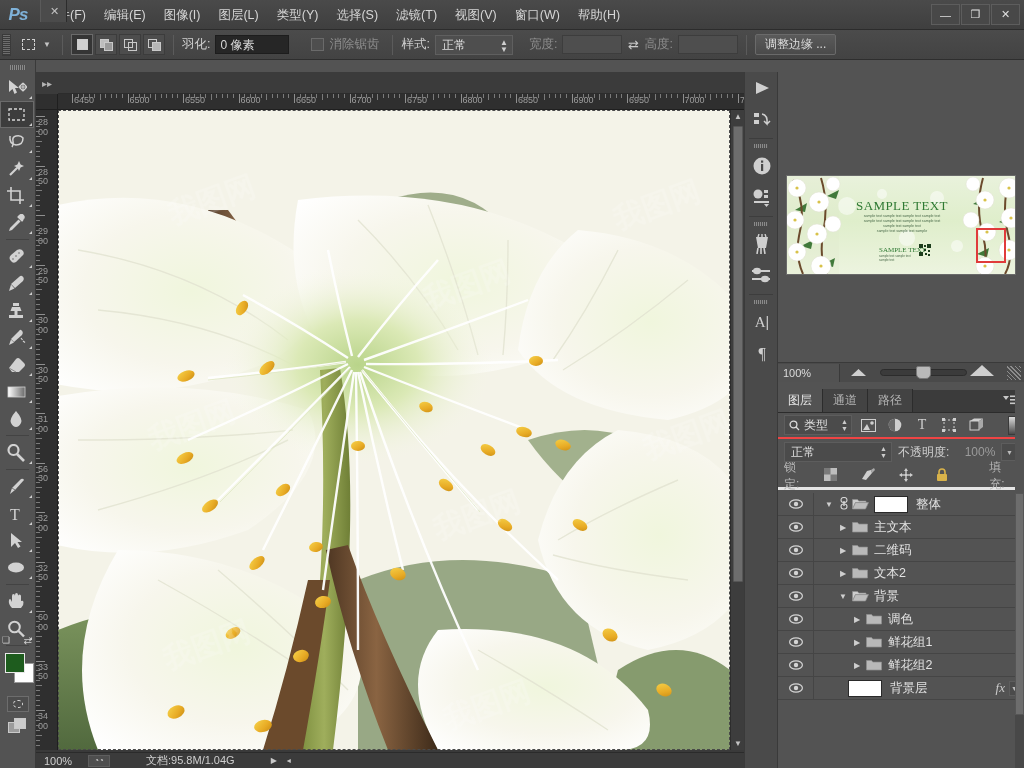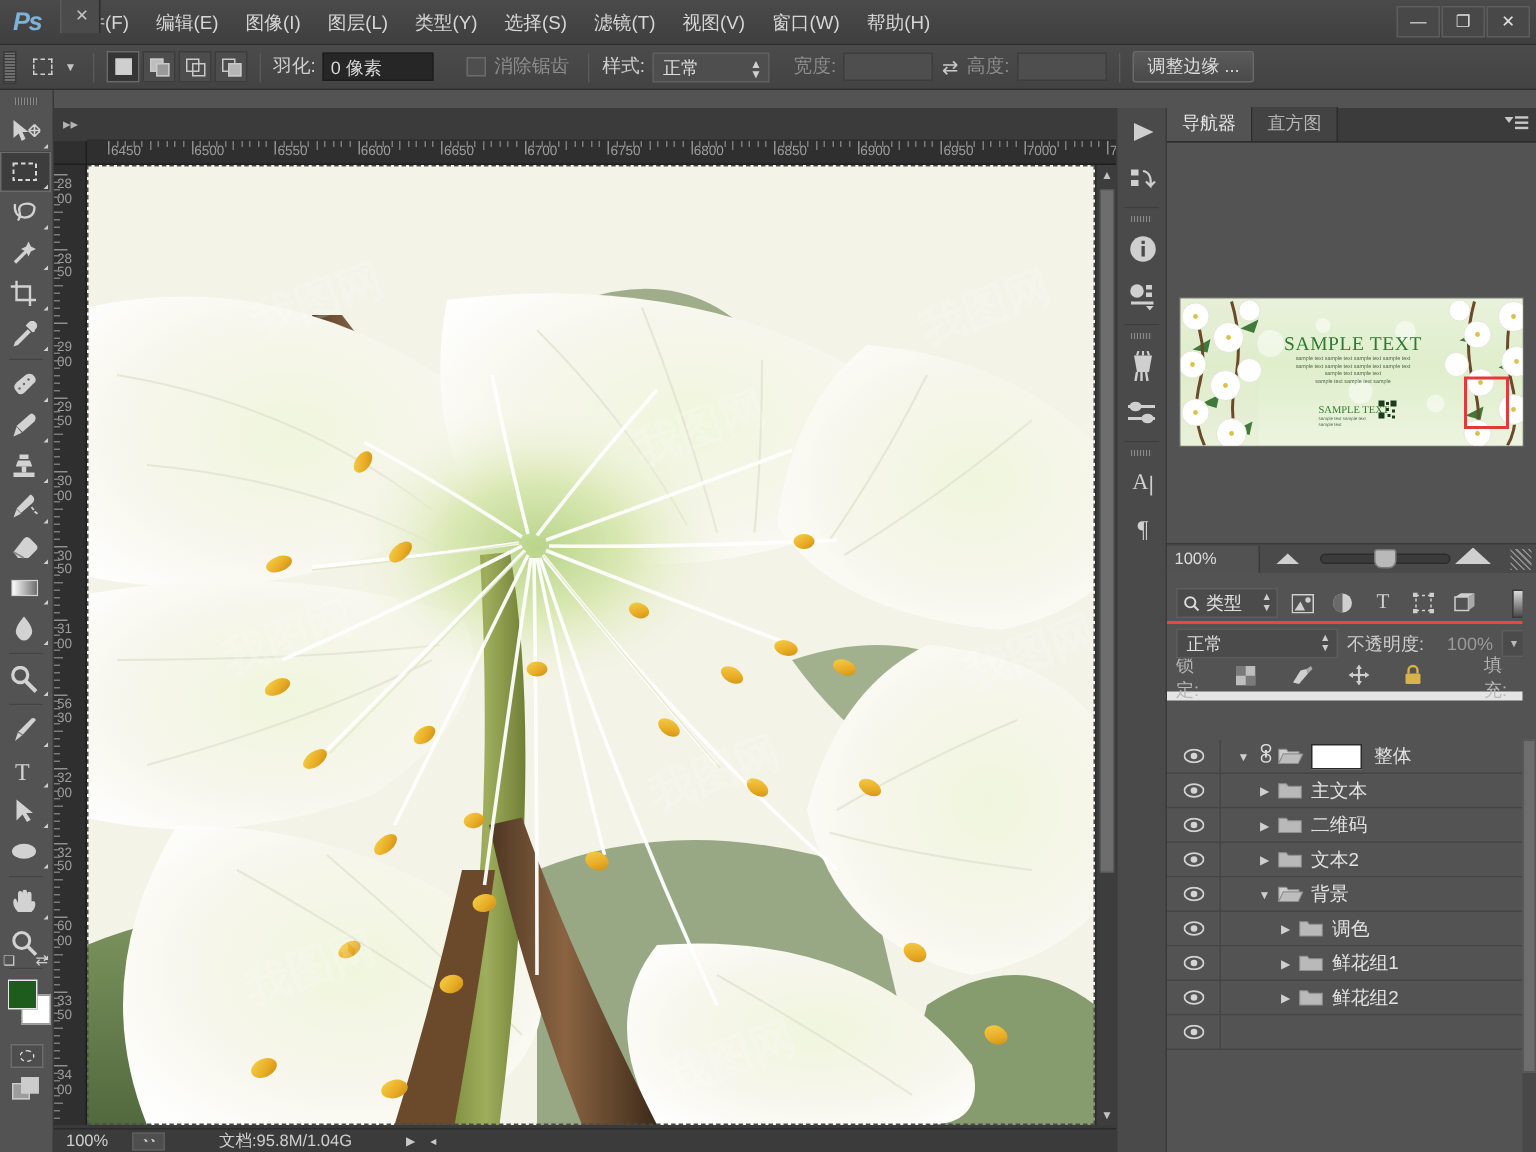--- a/index.html
+++ b/index.html
@@ -248,21 +248,21 @@
   .blend-row { height:26px; display:flex; align-items:center; padding:0 6px; gap:6px; }
   .blend-sel {
     background:#4b4b4b; border:1px solid #5d5d5d; height:20px; width:108px; color:#dedede;
     font-size:12px; padding:0 14px 0 6px; line-height:19px; position:relative;
   }
   .opacity-label { color:#cfcfcf; font-size:12px; }
   .opacity-val { color:#9b9b9b; font-size:12px; width:40px; text-align:right; }
   .tiny-drop { width:16px; height:18px; background:#4b4b4b; border:1px solid #5d5d5d;
      display:flex; align-items:center; justify-content:center; font-size:7px; color:#bbb; }
   .lock-row { height:25px; display:flex; align-items:center; padding:0 6px; gap:23px;
-              border-bottom:6px solid #e5e5e5; }
+              border-bottom:3px solid #e5e5e5; }
   .lock-label { color:#b7b7b7; font-size:12px; margin-right:2px; }
 
   .layer-list { position:absolute; left:0; top:103px; width:246px; height:322px; overflow:hidden; }
   .layer-row {
     display:flex; align-items:center; height:23px; border-bottom:1px solid #454545;
     background:#535353;
   }
   .eye-cell { width:36px; display:flex; align-items:center; justify-content:center;
               border-right:1px solid #454545; height:23px; }
   .arrow-cell { width:18px; text-align:center; font-size:8px; color:#cfcfcf; }
@@ -1053,32 +1053,20 @@
         <span style="color:#cfcfcf;font-size:14px;">|</span>
     </div>
     <div class="dockicon">
       <span style="font-size:16px;color:#cfcfcf;font-family:'Liberation Serif',serif;">¶</span>
     </div>
   </div>
 
   <div class="rightpanels">
 
     <div class="nav-panel">
-      <div class="panel-tabbar">
-        <div class="ptab active">导航器</div>
-        <div class="ptab">直方图</div>
-        <div class="panel-menu">
-          <svg width="16" height="11">
-              <polygon points="0,1 6,1 3,5" fill="#c8c8c8"></polygon>
-            <rect x="7" y="0.5" width="9" height="1.6" fill="#c8c8c8"></rect>
-            <rect x="7" y="4" width="9" height="1.6" fill="#c8c8c8"></rect>
-            <rect x="7" y="7.5" width="9" height="1.6" fill="#c8c8c8"></rect>
-            </svg>
-        </div>
-      </div>
       <div class="nav-body">
         <div class="nav-thumb">
           <svg width="230" height="100" viewBox="0 0 230 100">
             <defs>
               <linearGradient id="cardbg" x1="0" y1="0" x2="0" y2="1">
                 <stop offset="0%" stop-color="#e9f2dc"></stop>
                   <stop offset="45%" stop-color="#dfeecb"></stop>
                 <stop offset="100%" stop-color="#edf4e0"></stop>
               </linearGradient>
             </defs>
@@ -1196,20 +1184,33 @@
                 <polygon points="13,0 25,11 1,11" fill="#cfcfcf"></polygon>
               </svg>
           </span>
         </div>
         <div style="width:14px;height:14px;margin-right:3px;background:
           repeating-linear-gradient(45deg,#8d8d8d 0 1px,transparent 1px 3px);"></div>
       </div>
     </div>
 
     <div class="layers-panel">
+      <div class="panel-tabbar">
+        <div class="ptab active">图层</div>
+        <div class="ptab">通道</div>
+        <div class="ptab">路径</div>
+        <div class="panel-menu">
+          <svg width="16" height="11">
+              <polygon points="0,1 6,1 3,5" fill="#c8c8c8"></polygon>
+            <rect x="7" y="0.5" width="9" height="1.6" fill="#c8c8c8"></rect>
+            <rect x="7" y="4" width="9" height="1.6" fill="#c8c8c8"></rect>
+            <rect x="7" y="7.5" width="9" height="1.6" fill="#c8c8c8"></rect>
+            </svg>
+        </div>
+      </div>
 
       <div class="layer-toolrow">
         <div class="filter-sel">
           <svg width="11" height="11">
               <circle cx="4.5" cy="4.5" r="3.4" stroke="#dcdcdc" stroke-width="1.3" fill="none"></circle>
             <line x1="7" y1="7" x2="10" y2="10" stroke="#dcdcdc" stroke-width="1.3"></line>
             </svg>
           <span>类型</span>
           <span style="position:absolute;right:3px;top:2px;font-size:7px;line-height:7px;color:#ccc;">▲<br>▼</span>
         </div>
@@ -1421,20 +1422,28 @@
               <span class="layer-name">鲜花组2</span>
             </div>
           </div>
           <div class="layer-row">
             <div class="eye-cell">
               <svg width="14" height="10">
                 <ellipse cx="7" cy="5" rx="6.4" ry="4.2" fill="none" stroke="#d4d4d4" stroke-width="1.2"></ellipse>
                 <circle cx="7" cy="5" r="2.2" fill="#d4d4d4"></circle>
               </svg>
             </div>
+            <div style="display: flex; align-items: center; flex: 1 1 0%; padding-left: 34px; height: 23px;">
+              <span class="thumb-white"></span>
+              <span class="layer-name">背景层</span>
+              <span class="fx-cell">
+                <span style="font-family:'Liberation Serif',serif;font-style:italic;font-size:13px;color:#cbcbcb;">fx</span>
+                <span style="font-size:7px;color:#bbb;width:11px;height:15px;background:#4b4b4b;border:1px solid #5d5d5d;display:inline-flex;align-items:center;justify-content:center;">▼</span>
+              </span>
+            </div>
           </div>
         </div>
       <div class="layer-sb">
         <div style="position:absolute;right:0;top:0;width:9px;height:222px;background:#6d6d6d;border:1px solid #565656;"></div>
       </div>
 
     </div>
   </div>
 </div>
 

